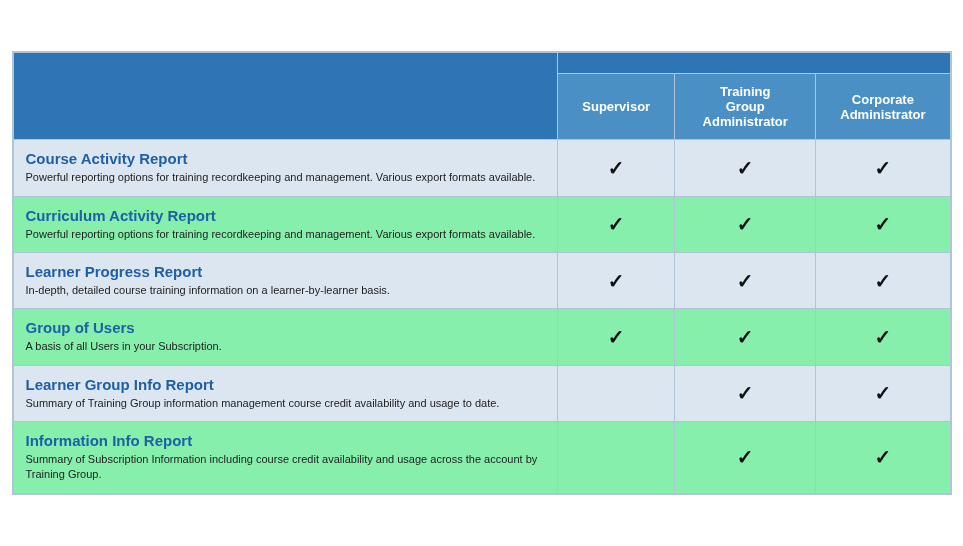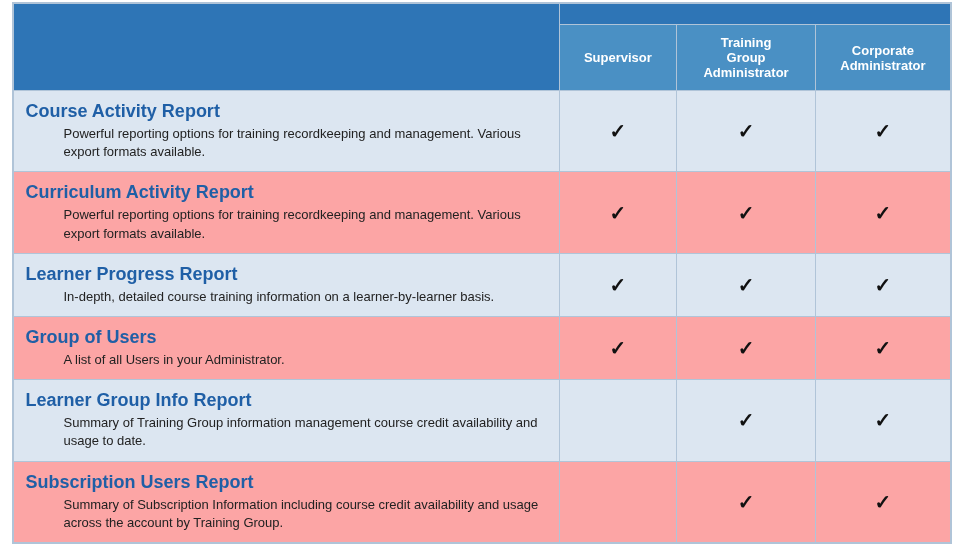--- a/index.html
+++ b/index.html
@@ -50,38 +50,37 @@
       text-align: center;
       padding: 10px 24px;
       border: 1px solid #b0c4d8;
       vertical-align: middle;
     }
     
     .row-light {
       background-color: #dce6f1;
     }
     .row-dark {
-      background-color: #fca5a5;
+      background-color: #86efac;
     }
     .report-cell {
       padding: 10px 12px;
       border: 1px solid #b0c4d8;
       vertical-align: top;
     }
     .report-title {
       color: #1f5fa6;
-      font-size: 18px;
+      font-size: 15px;
       font-weight: bold;
       margin-bottom: 3px;
     }
     .report-desc {
       color: #222;
-      font-size: 13px;
+      font-size: 11px;
       line-height: 1.4;
-      margin-left: 38px;
     }
     .check-cell {
       text-align: center;
       vertical-align: middle;
       font-size: 20px;
       font-weight: bold;
       color: #111;
       border: 1px solid #b0c4d8;
       padding: 8px;
     }
@@ -131,38 +130,38 @@
             <div class="report-title">Learner Progress Report</div>
             <div class="report-desc">In-depth, detailed course training information on a learner-by-learner basis.</div>
           </td>
           <td class="check-cell"><span class="checkmark"></span></td>
           <td class="check-cell"><span class="checkmark"></span></td>
           <td class="check-cell"><span class="checkmark"></span></td>
         </tr>
         <tr class="row-dark">
           <td class="report-cell">
             <div class="report-title">Group of Users</div>
-            <div class="report-desc">A list of all Users in your Administrator.</div>
+            <div class="report-desc">A basis of all Users in your Subscription.</div>
           </td>
           <td class="check-cell"><span class="checkmark"></span></td>
           <td class="check-cell"><span class="checkmark"></span></td>
           <td class="check-cell"><span class="checkmark"></span></td>
         </tr>
         <tr class="row-light">
           <td class="report-cell">
             <div class="report-title">Learner Group Info Report</div>
             <div class="report-desc">Summary of Training Group information management course credit availability and usage to date.</div>
           </td>
           <td class="check-cell"></td>
           <td class="check-cell"><span class="checkmark"></span></td>
           <td class="check-cell"><span class="checkmark"></span></td>
         </tr>
         <tr class="row-dark">
           <td class="report-cell">
-            <div class="report-title">Subscription Users Report</div>
+            <div class="report-title">Information Info Report</div>
             <div class="report-desc">Summary of Subscription Information including course credit availability and usage across the account by Training Group.</div>
           </td>
           <td class="check-cell"></td>
           <td class="check-cell"><span class="checkmark"></span></td>
           <td class="check-cell"><span class="checkmark"></span></td>
         </tr>
       </tbody>
   </table>
 </div>
 

